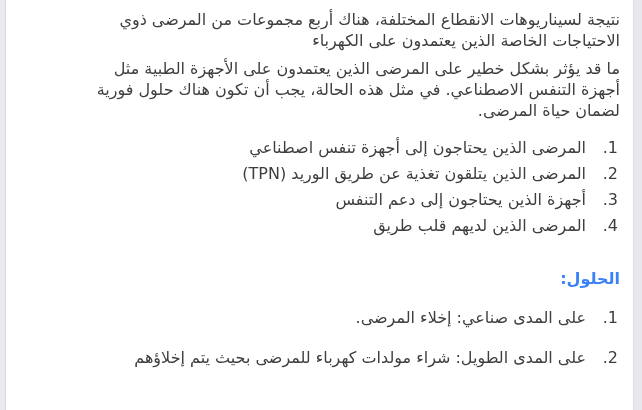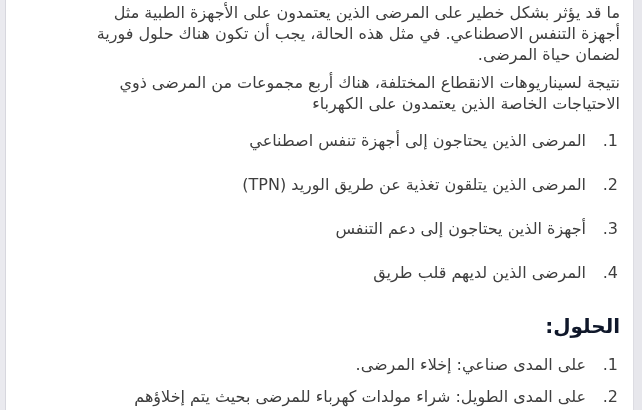--- a/index.html
+++ b/index.html
@@ -21,47 +21,47 @@
     font-size: 16px; line-height: 21px;
   }
 
   .para { margin: 0 0 0 0; }
   .para + .para, .para.spaced { margin-top: 7px; }
 
   ol.doc-list {
     list-style: none; counter-reset: n;
     margin: 8px 0 0 0; padding: 0;
   }
-  ol.doc-list > li { position: relative; padding-right: 34px; margin-top: 23px; }
+  ol.doc-list > li { position: relative; padding-right: 34px; margin-top: 5px; }
   ol.doc-list > li:first-child { margin-top: 16px; }
   ol.doc-list > li::before {
     counter-increment: n; content: counter(n) ".";
     position: absolute; right: 2px; top: 0; color: #3e3e3e;
   }
 
   .heading {
     margin: 30px 0 10px 0;
-    font-size: 20px; line-height: 26px; font-weight: bold; color: #0f172a;
+    font-size: 16px; line-height: 26px; font-weight: bold; color: #3b82f6;
   }
 
-  ol.solutions > li { line-height: 20px; margin-top: 12px; }
+  ol.solutions > li { line-height: 20px; margin-top: 20px; }
   .cont { padding-right: 74px; }
 </style>
 </head>
 <body>
 
 <div class="stage">
   <div class="edge left"></div>
   <div class="edge right"></div>
 
   <div class="content" dir="rtl">
 
+    <p class="para spaced">نتيجة لسيناريوهات الانقطاع المختلفة، هناك أربع مجموعات من المرضى ذوي الاحتياجات الخاصة الذين يعتمدون على الكهرباء</p>
+
     <p class="para">ما قد يؤثر بشكل خطير على المرضى الذين يعتمدون على الأجهزة الطبية مثل أجهزة التنفس الاصطناعي. في مثل هذه الحالة، يجب أن تكون هناك حلول فورية لضمان حياة المرضى.</p>
-
-    <p class="para spaced">نتيجة لسيناريوهات الانقطاع المختلفة، هناك أربع مجموعات من المرضى ذوي الاحتياجات الخاصة الذين يعتمدون على الكهرباء</p>
 
     <ol class="doc-list">
       <li>المرضى الذين يحتاجون إلى أجهزة تنفس اصطناعي</li>
       <li>المرضى الذين يتلقون تغذية عن طريق الوريد (TPN)</li>
       <li>أجهزة الذين يحتاجون إلى دعم التنفس</li>
       <li>المرضى الذين لديهم قلب طريق</li>
     </ol>
 
 
     <h2 class="heading">الحلول:</h2>

